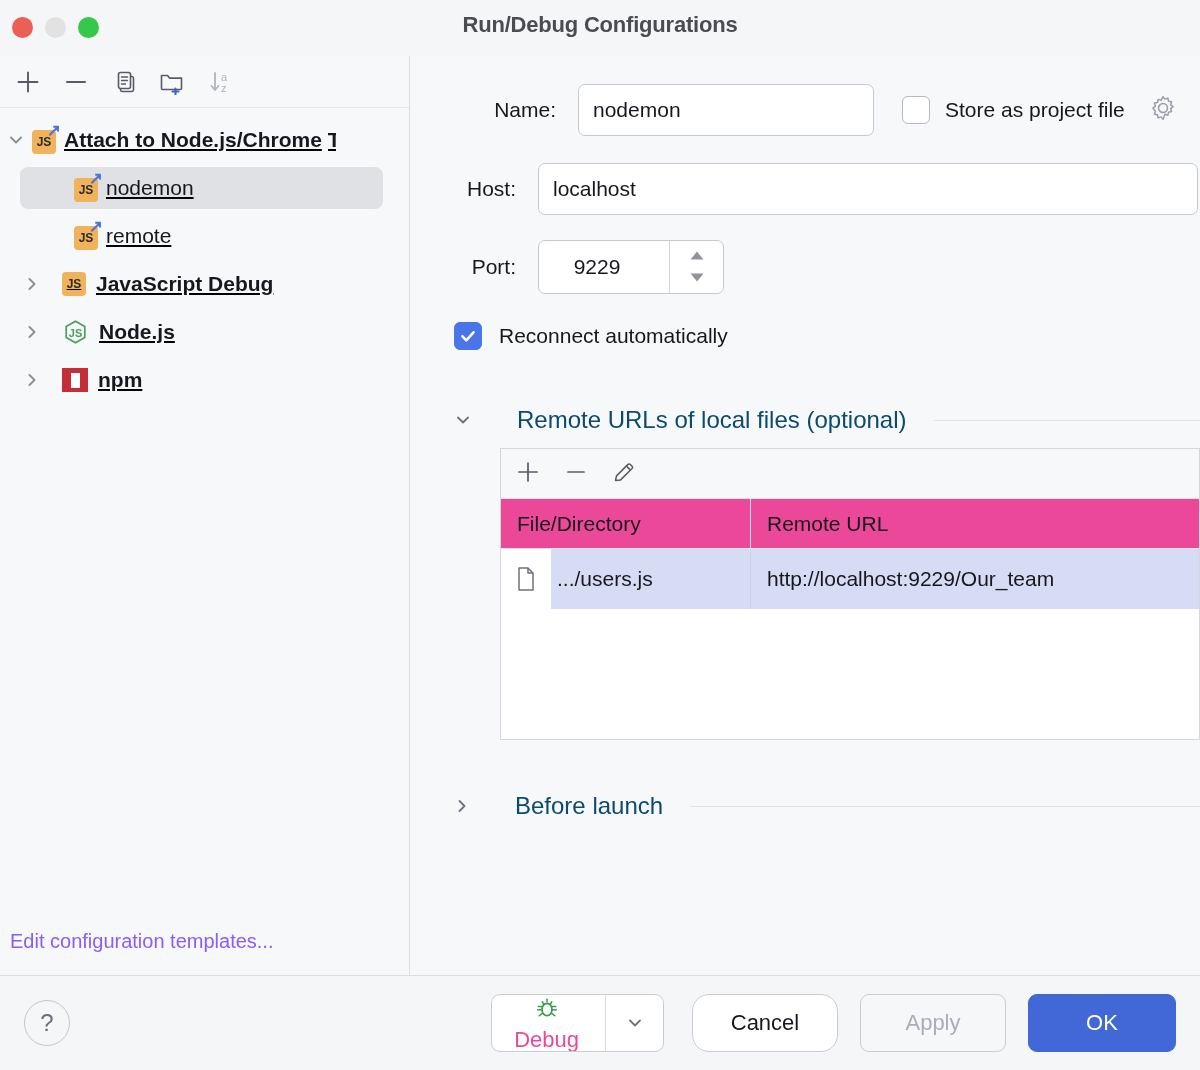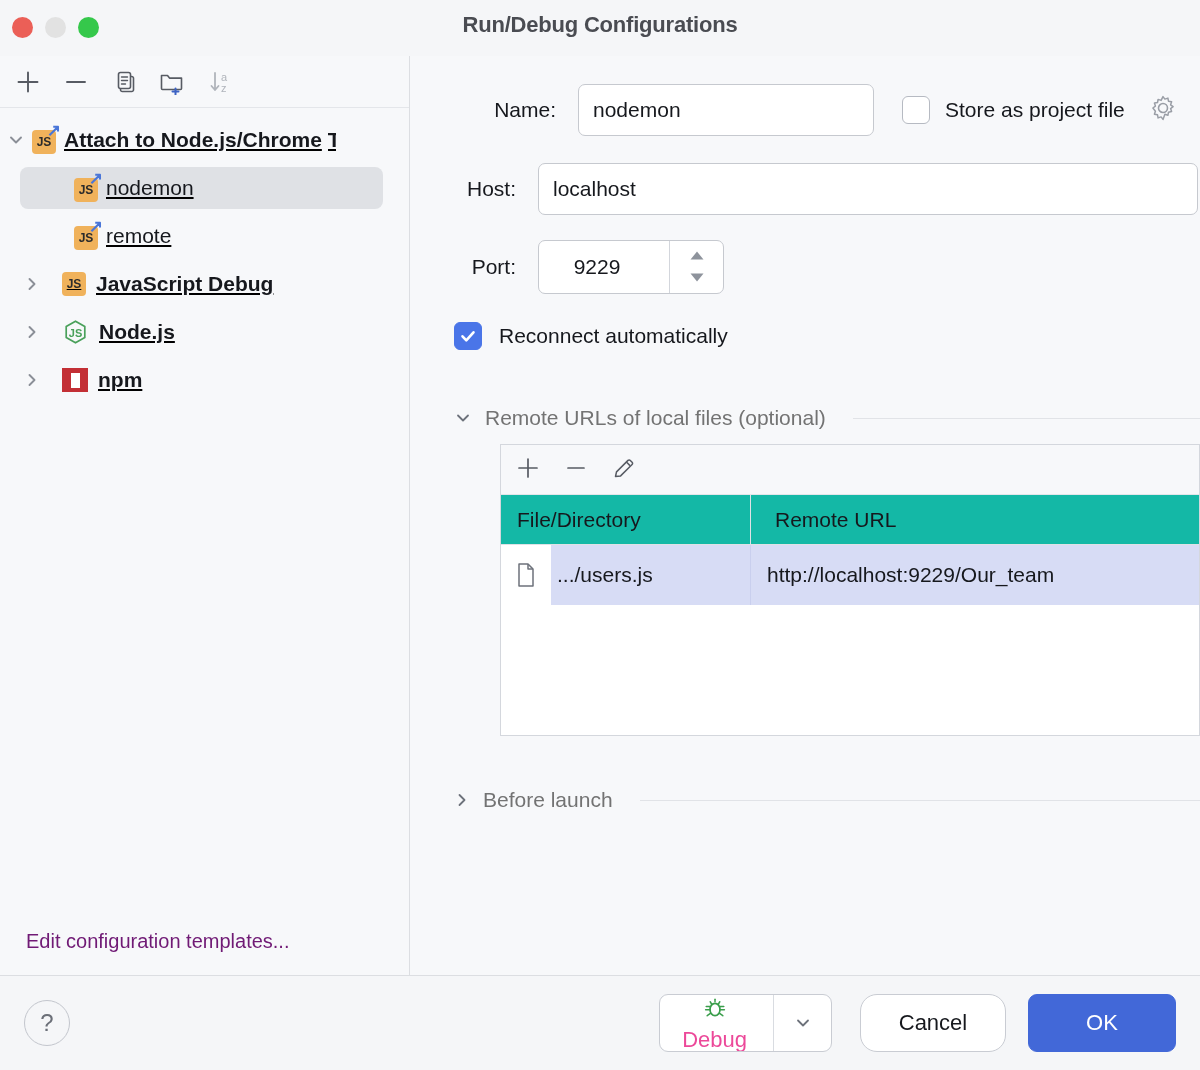--- a/index.html
+++ b/index.html
@@ -108,22 +108,22 @@
 
   .npm-icon {
     width: 26px; height: 24px; background: #c32f35;
     display: flex; align-items: center; justify-content: center;
   }
   .npm-icon i {
     display:block; width: 9px; height: 15px; background: #fff;
   }
 
   .edit-templates {
-    position: absolute; left: 26px; bottom: 22px;
-    font-size: 20px; color: #701a75;
+    position: absolute; left: 10px; bottom: 22px;
+    font-size: 20px; color: #8b5cf6;
   }
 
   
   .right-panel {
     flex: 1 1 auto; min-width: 0;
     background: #f7f8fa;
     padding: 26px 0 0 0;
     position: relative; overflow: hidden;
   }
   .frow { display: flex; align-items: center; }
@@ -187,21 +187,21 @@
   
   .reconnect-row { margin-left: 44px; margin-top: 28px; gap: 17px; }
   .reconnect-label { font-size: 21px; color: #16181d; }
 
   
   .section-head {
     display: flex; align-items: center;
     margin-left: 44px; margin-top: 56px; gap: 13px;
   }
   .section-head .chev { color: #6d727b; display: flex; }
-  .section-title { font-size: 21px; color: #737373; white-space: nowrap; }
+  .section-title { font-size: 24px; color: #0c4a6e; white-space: nowrap; margin-left: 32px; }
   .sep-line { flex: 1 1 auto; height: 1px; background: #e1e3e7; margin-left: 14px; }
 
   
   .urls-box {
     margin-left: 90px; margin-top: 14px; margin-right: 0;
     border: 1px solid #d4d7dd;
     background: #fff;
     height: 292px;
     display: flex; flex-direction: column;
     overflow: hidden;
@@ -209,22 +209,21 @@
   .urls-toolbar {
     height: 50px; flex: 0 0 50px;
     border-bottom: 1px solid #e3e5e9;
     background: #f7f8fa;
     display: flex; align-items: center; padding-left: 14px; gap: 22px;
     color: #575b63;
   }
   .urls-header {
     display: flex; height: 50px; flex: 0 0 50px;
     border-bottom: 1px solid #dfe1e5;
-    background: #14b8a6;
-    gap: 8px;
+    background: #ec4899;
   }
   .uh-cell {
     font-size: 21px; color: #16181d;
     display: flex; align-items: center; padding-left: 16px;
   }
   .uh-cell.c1 { width: 250px; flex: 0 0 250px; border-right: 1px solid #dfe1e5; }
   .uh-cell.c2 { flex: 1 1 auto; }
   .urls-rows { flex: 1 1 auto; background: #fff; }
   .urow { display: flex; height: 60px; align-items: stretch; }
   .urow-icon {
@@ -565,17 +564,18 @@
           </span>
           <span>Debug</span>
         </div>
         <div class="debug-arrow">
           <svg width="20" height="20" viewBox="0 0 20 20" aria-hidden="true">
             <path d="M5 7.5L10 12.5L15 7.5" stroke="#6d727b" stroke-width="1.8" fill="none" stroke-linecap="round" stroke-linejoin="round"></path>
           </svg>
         </div>
       </div>
       <div class="btn cancel-btn">Cancel</div>
+      <div class="btn apply-btn disabled">Apply</div>
       <div class="btn primary">OK</div>
     </div>
   </div>
 
 </div>
 
 </body></html>

